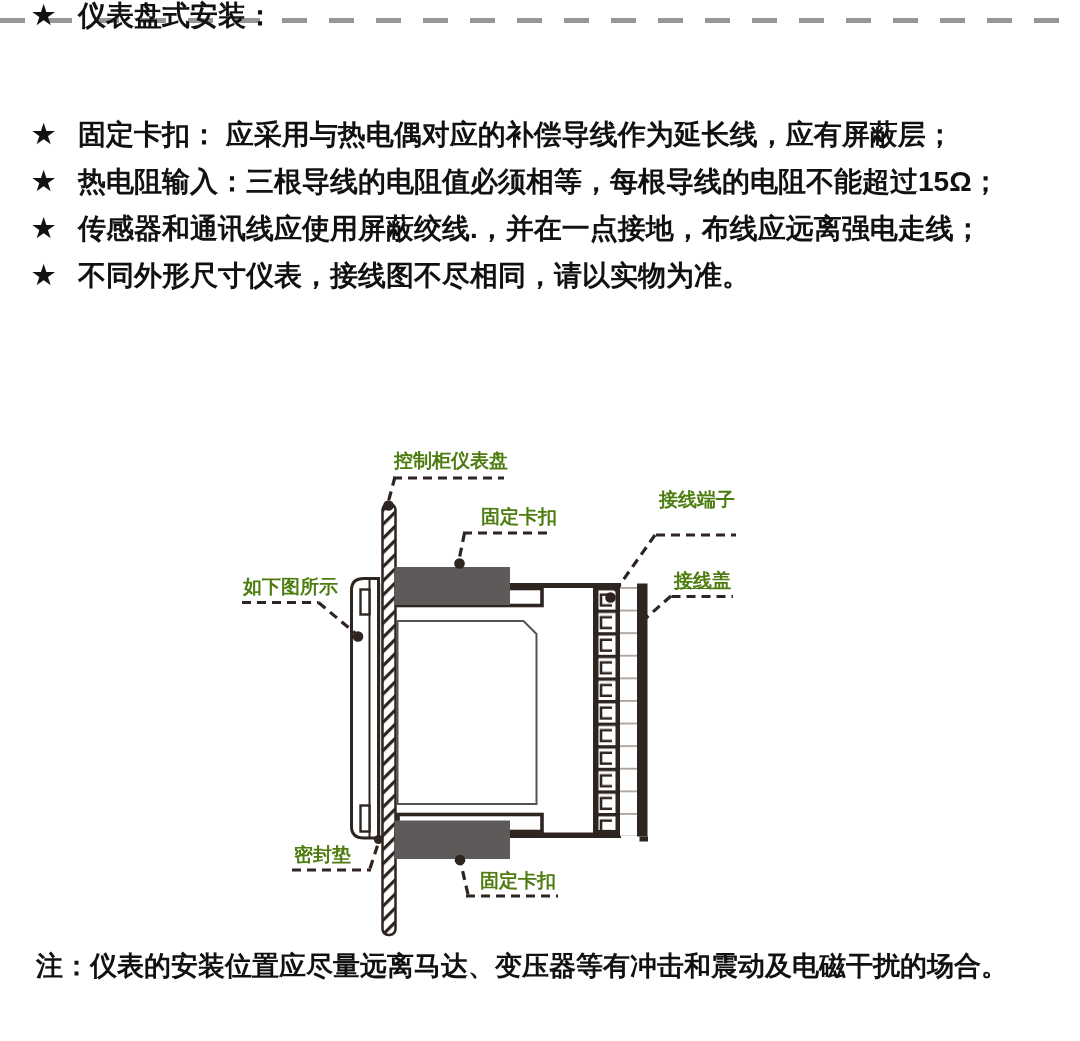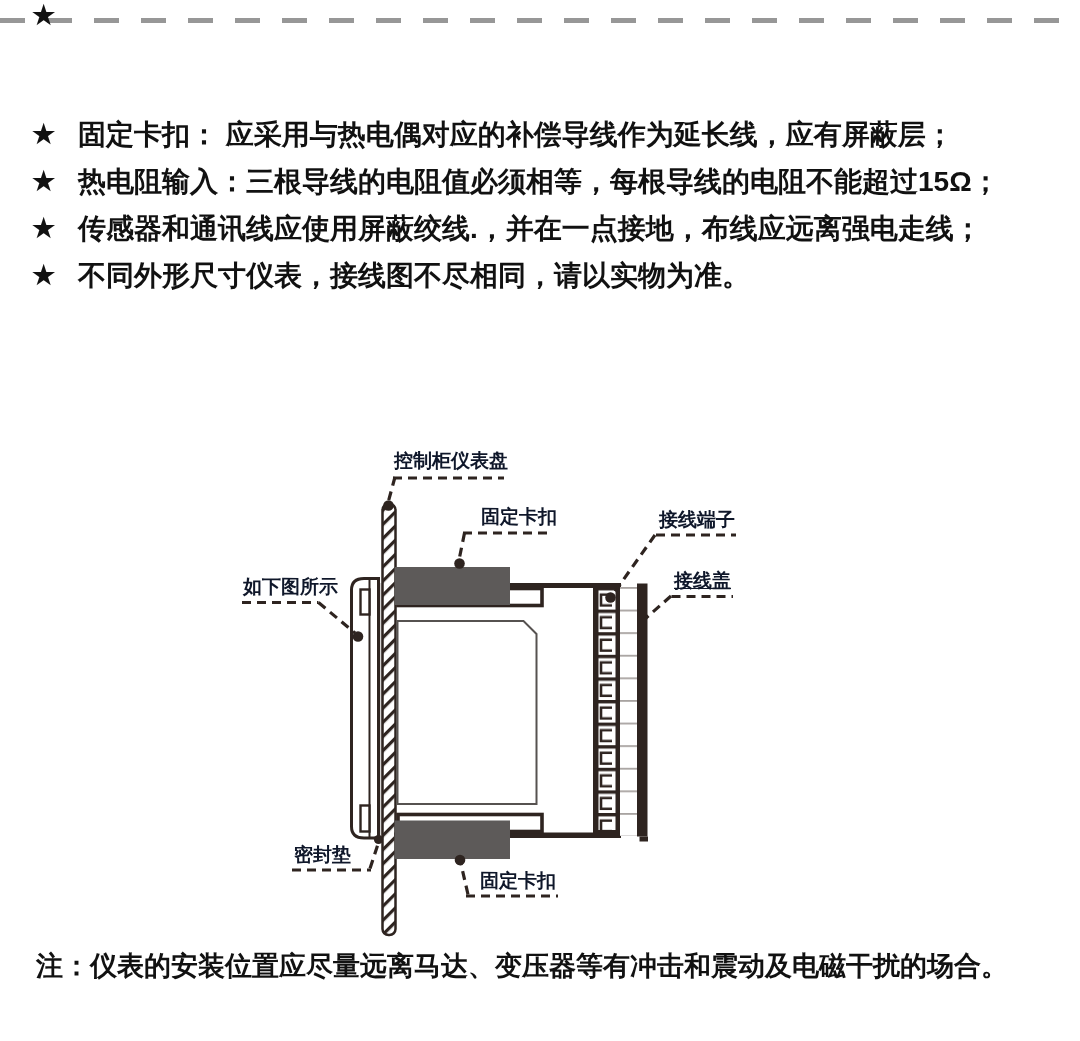--- a/index.html
+++ b/index.html
@@ -34,26 +34,26 @@
     text-indent:56px;text-align:justify;
   }
   
   .note{
     position:absolute;left:36px;top:949px;width:1010px;margin:0;
     font-size:27px;font-weight:700;line-height:34px;white-space:nowrap;
   }
   
   .diagram-svg{position:absolute;left:0;top:0;width:1080px;height:1041px;}
   .dlabel{
-    position:absolute;font-size:19px;font-weight:700;color:#0f172a;
+    position:absolute;font-size:19px;font-weight:700;color:#4d7c0f;
     line-height:22px;white-space:nowrap;letter-spacing:0;
   }
   .lbl-cabinet{left:394px;top:450px;}
   .lbl-cliptop{left:481px;top:506px;}
-  .lbl-terminals{left:659px;top:509px;}
+  .lbl-terminals{left:659px;top:489px;}
   .lbl-cover{left:674px;top:570px;text-decoration:underline;}
   .lbl-front{left:243px;top:576px;}
   .lbl-gasket{left:294px;top:844px;}
   .lbl-clipbottom{left:480px;top:870px;}
 </style>
 </head>
 <body>
 
 <div class="page">
 
@@ -70,20 +70,21 @@
   <div class="bullet">
     <span class="star">★</span>
     <span>传感器和通讯线应使用屏蔽绞线.，并在一点接地，布线应远离强电走线；</span>
   </div>
   <div class="bullet">
     <span class="star">★</span>
     <span>不同外形尺寸仪表，接线图不尽相同，请以实物为准。</span>
   </div>
   <div class="bullet">
     <span class="star">★</span>
+    <span>仪表盘式安装：</span>
   </div>
 
 
   <svg class="diagram-svg" viewBox="0 0 1080 1041" xmlns="http://www.w3.org/2000/svg">
     <defs>
       <pattern id="hatch" patternUnits="userSpaceOnUse" width="10" height="10" patternTransform="rotate(-45)">
         <rect width="10" height="10" fill="#ffffff"></rect>
         <rect width="10" height="3.2" fill="#2e2420"></rect>
       </pattern>
       <pattern id="cells" patternUnits="userSpaceOnUse" x="593" y="587" width="27" height="22.6">

